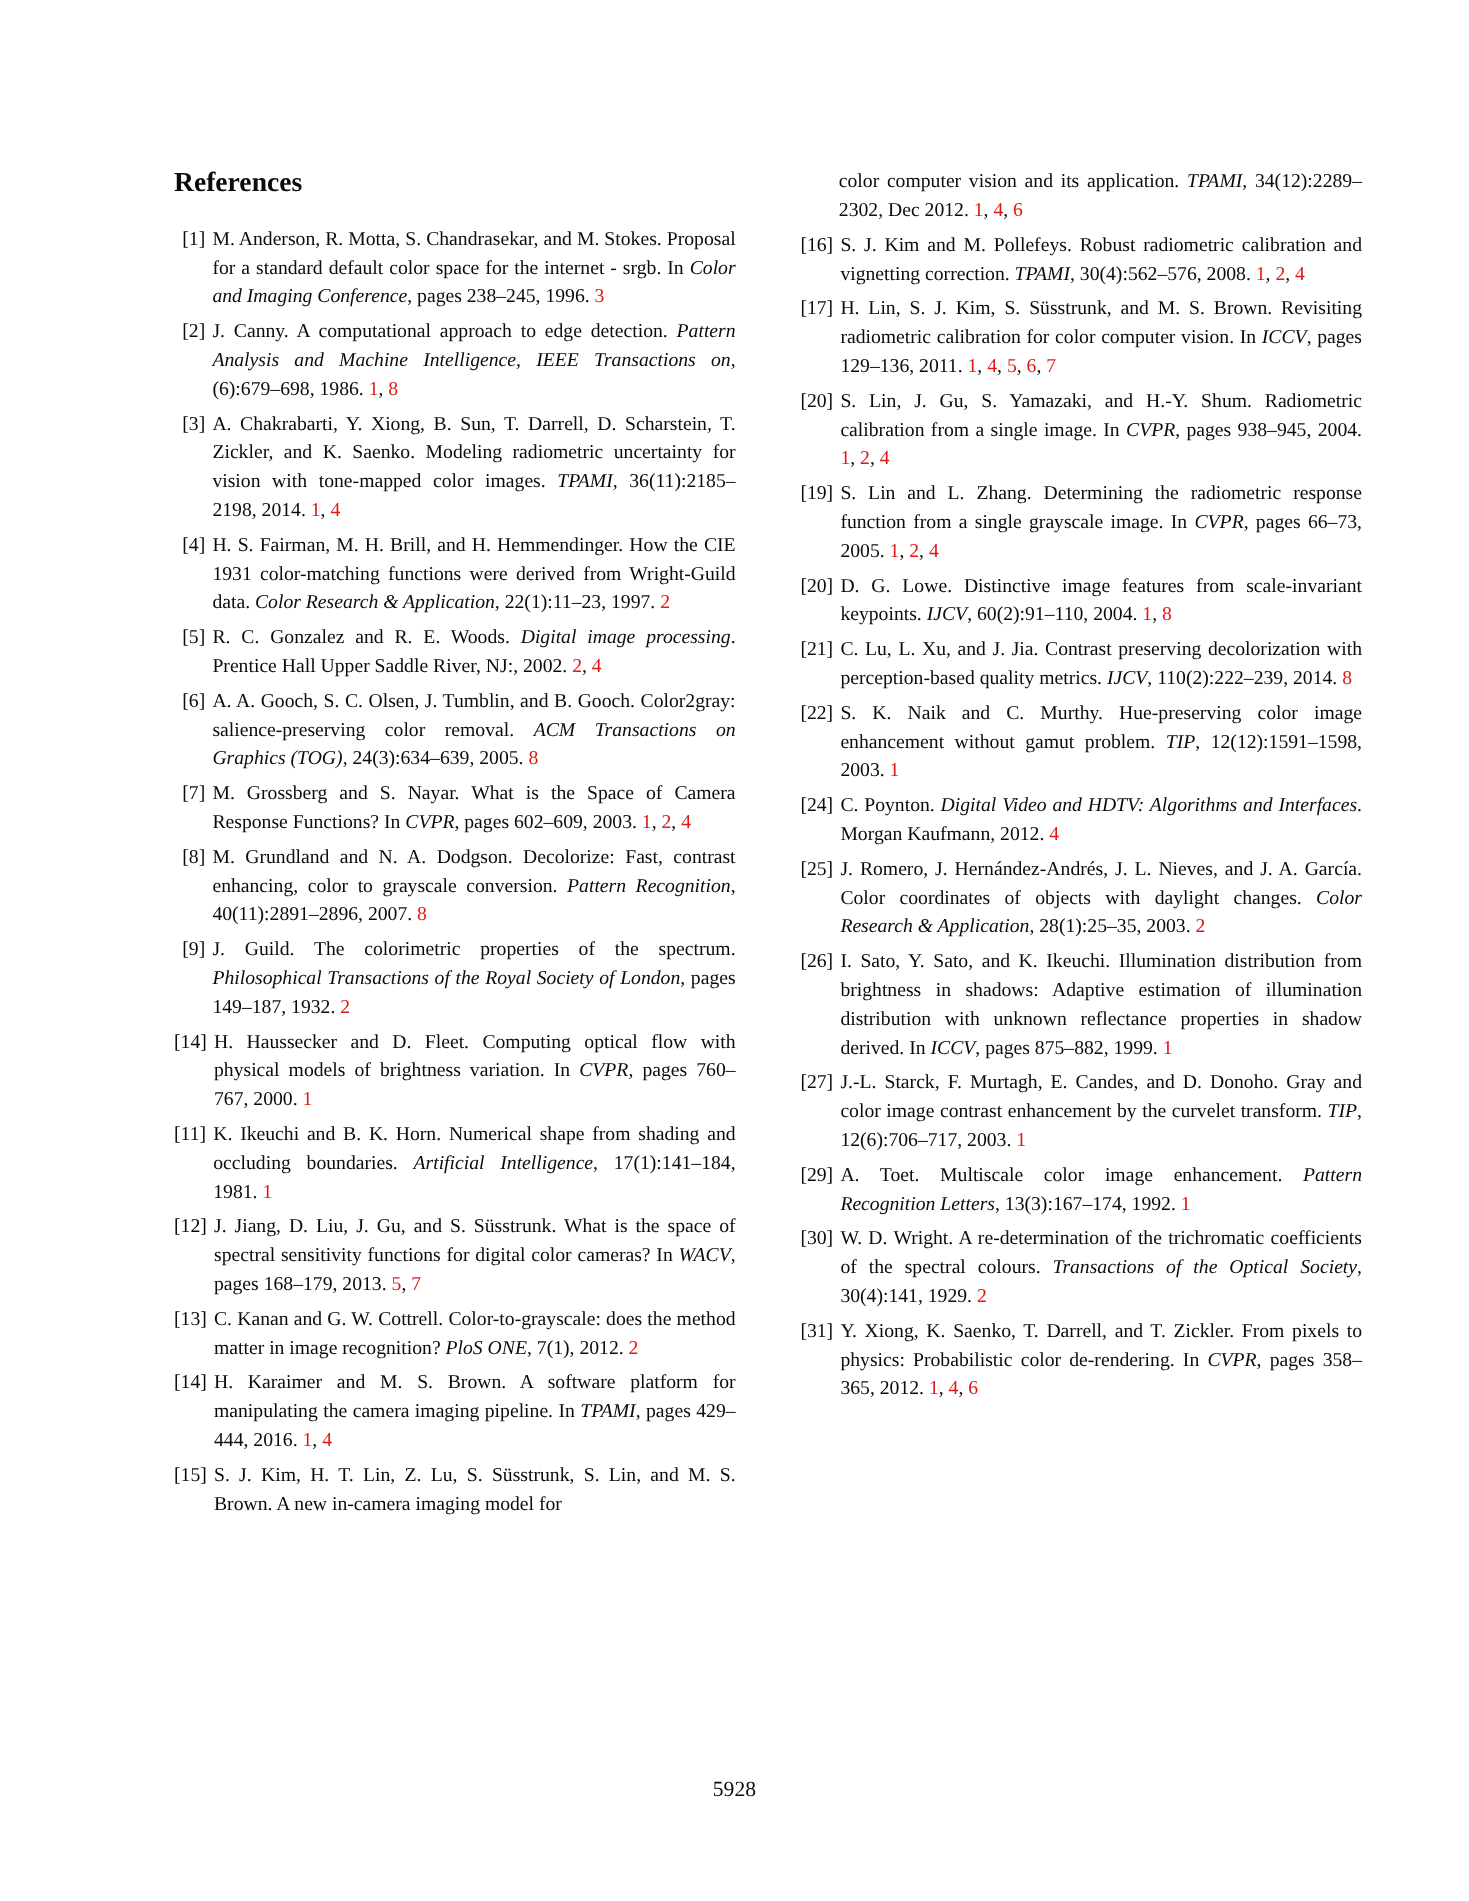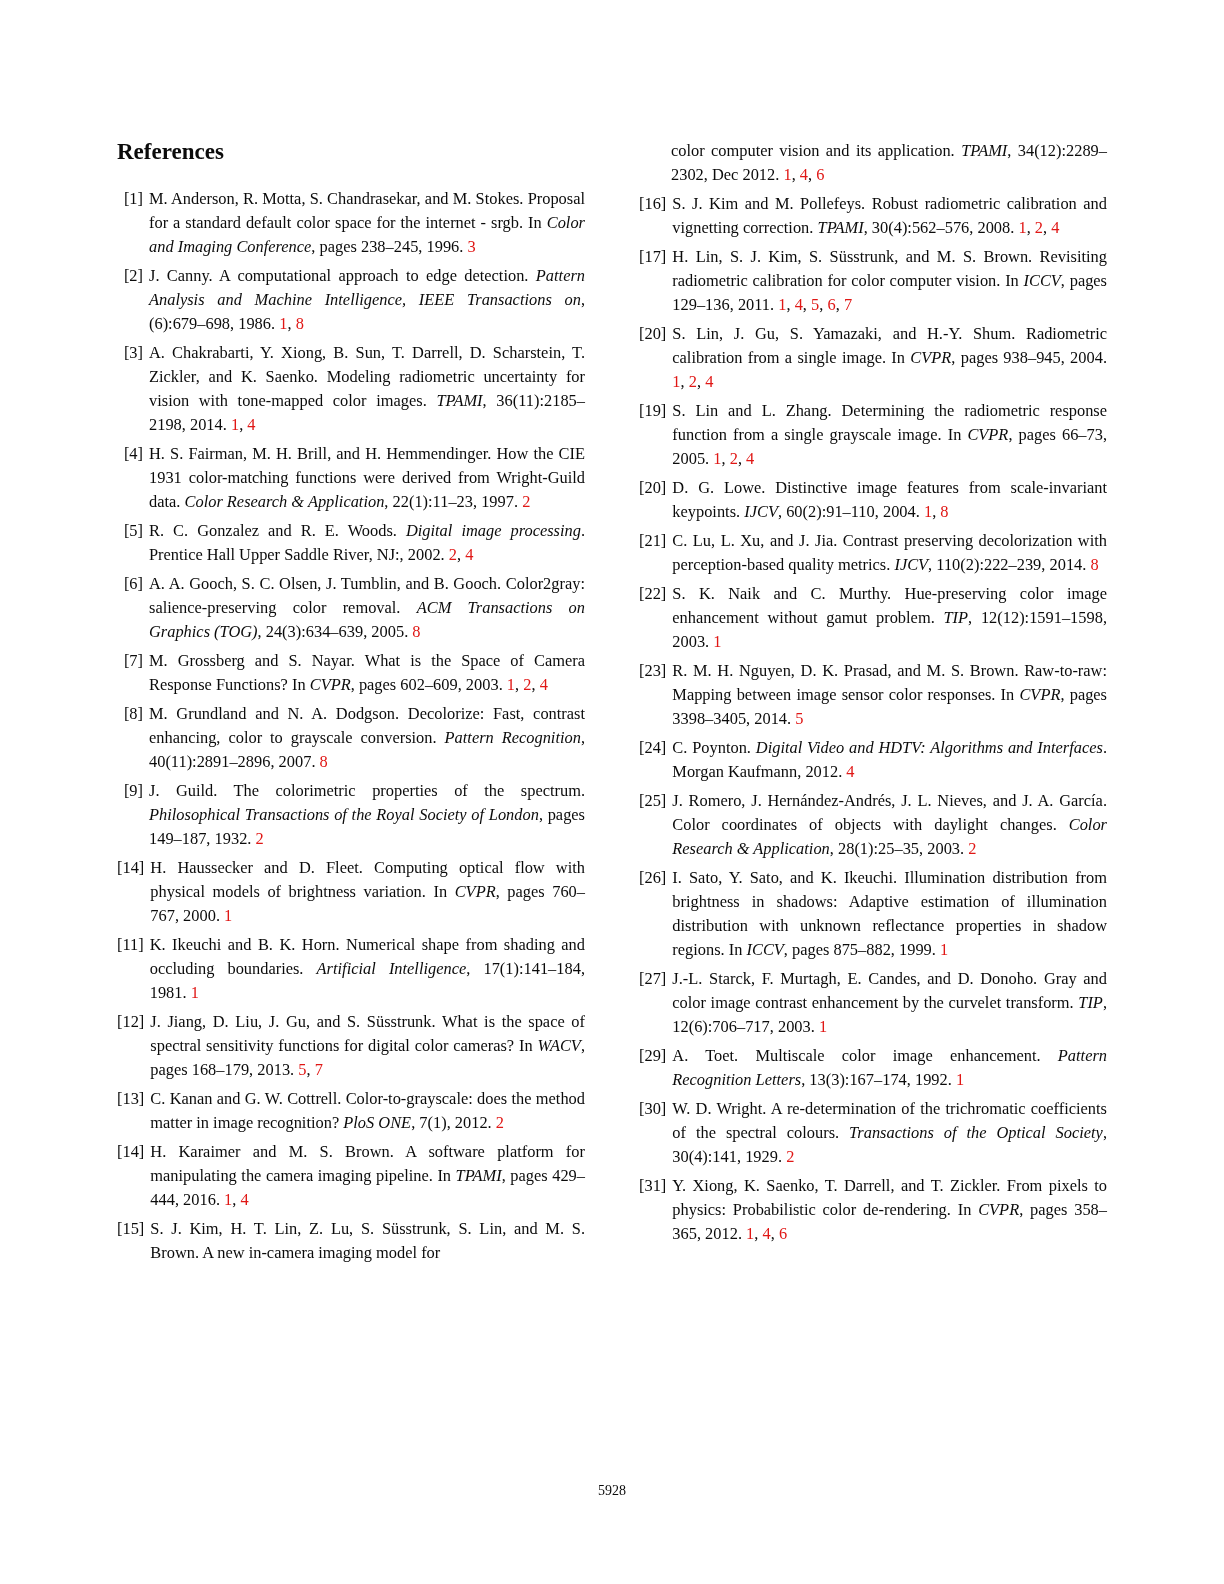--- a/index.html
+++ b/index.html
@@ -13,20 +13,21 @@
     position: relative;
     font-family: "Liberation Serif", "DejaVu Serif", serif;
     color: #0b0b0b;
     overflow: hidden;
   }
   .cols {
     display: flex;
     padding: 139px 117px 0 117px;
     gap: 54px;
     align-items: flex-start;
+    margin-left: 28px;
   }
   .col {
     width: 468px;
     flex: 0 0 468px;
   }
   .refs-heading {
     font-size: 23px;
     line-height: 26px;
     font-weight: bold;
     margin: 0 0 22px 0;
@@ -52,21 +53,21 @@
     -webkit-hyphens: auto;
   }
   .it { font-style: italic; }
   .cite { }
   .pageno {
     position: absolute;
     top: 1481px;
     left: 0;
     width: 1224px;
     text-align: center;
-    font-size: 14px;
+    font-size: 18px;
     line-height: 20px;
   }
 </style>
 </head>
 <body>
 
 <div class="cols">
   <div class="col">
     <h1 class="refs-heading">References</h1>
     <div id="col-left">
@@ -160,34 +161,30 @@
         </div>
         <div class="ref">
           <span class="ref-label">[21]</span>
           <span class="ref-body"><span>C. Lu, L. Xu, and J. Jia. Contrast preserving decolorization with perception-based quality metrics. </span><span class="it">IJCV</span><span>, 110(2):222–239, 2014. </span><span class="cite" style="color: rgb(224, 23, 21);">8</span></span>
         </div>
         <div class="ref">
           <span class="ref-label">[22]</span>
           <span class="ref-body"><span>S. K. Naik and C. Murthy. Hue-preserving color image enhancement without gamut problem. </span><span class="it">TIP</span><span>, 12(12):1591–1598, 2003. </span><span class="cite" style="color: rgb(224, 23, 21);">1</span></span>
         </div>
         <div class="ref">
-          <span class="ref-label">[23]</span>
-          <span class="ref-body"><span>R. M. H. Nguyen, D. K. Prasad, and M. S. Brown. Raw-to-raw: Mapping between image sensor color responses. In </span><span class="it">CVPR</span><span>, pages 3398–3405, 2014. </span><span class="cite" style="color: rgb(224, 23, 21);">5</span></span>
-        </div>
-        <div class="ref">
           <span class="ref-label">[24]</span>
           <span class="ref-body"><span>C. Poynton. </span><span class="it">Digital Video and HDTV: Algorithms and Interfaces</span><span>. Morgan Kaufmann, 2012. </span><span class="cite" style="color: rgb(224, 23, 21);">4</span></span>
         </div>
         <div class="ref">
           <span class="ref-label">[25]</span>
           <span class="ref-body"><span>J. Romero, J. Hernández-Andrés, J. L. Nieves, and J. A. García. Color coordinates of objects with daylight changes. </span><span class="it">Color Research &amp; Application</span><span>, 28(1):25–35, 2003. </span><span class="cite" style="color: rgb(224, 23, 21);">2</span></span>
         </div>
         <div class="ref">
           <span class="ref-label">[26]</span>
-          <span class="ref-body"><span>I. Sato, Y. Sato, and K. Ikeuchi. Illumination distribution from brightness in shadows: Adaptive estimation of illumination distribution with unknown reflectance properties in shadow regions. In </span><span class="it">ICCV</span><span>, pages 875–882, 1999. </span><span class="cite" style="color: rgb(224, 23, 21);">1</span></span>
+          <span class="ref-body"><span>I. Sato, Y. Sato, and K. Ikeuchi. Illumination distribution from brightness in shadows: Adaptive estimation of illumination distribution with unknown reflectance properties in shadow derived. In </span><span class="it">ICCV</span><span>, pages 875–882, 1999. </span><span class="cite" style="color: rgb(224, 23, 21);">1</span></span>
         </div>
         <div class="ref">
           <span class="ref-label">[27]</span>
           <span class="ref-body"><span>J.-L. Starck, F. Murtagh, E. Candes, and D. Donoho. Gray and color image contrast enhancement by the curvelet transform. </span><span class="it">TIP</span><span>, 12(6):706–717, 2003. </span><span class="cite" style="color: rgb(224, 23, 21);">1</span></span>
         </div>
         <div class="ref">
           <span class="ref-label">[29]</span>
           <span class="ref-body"><span>A. Toet. Multiscale color image enhancement. </span><span class="it">Pattern Recognition Letters</span><span>, 13(3):167–174, 1992. </span><span class="cite" style="color: rgb(224, 23, 21);">1</span></span>
         </div>
         <div class="ref">

